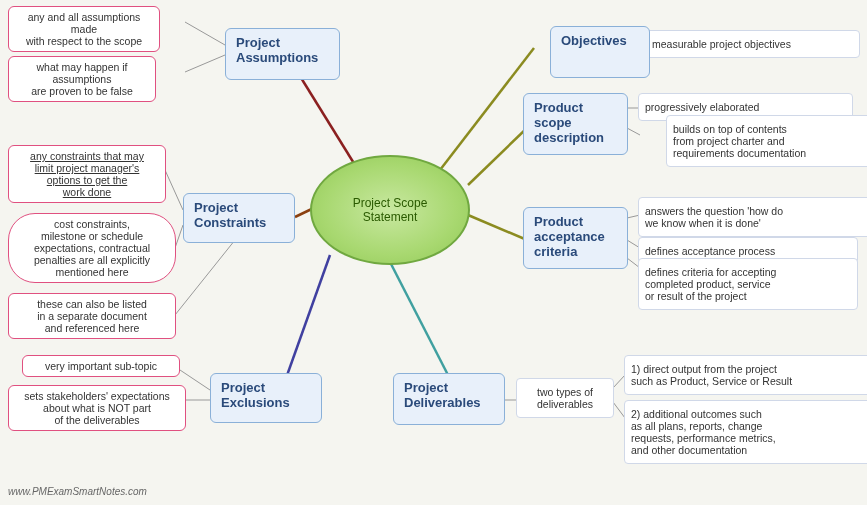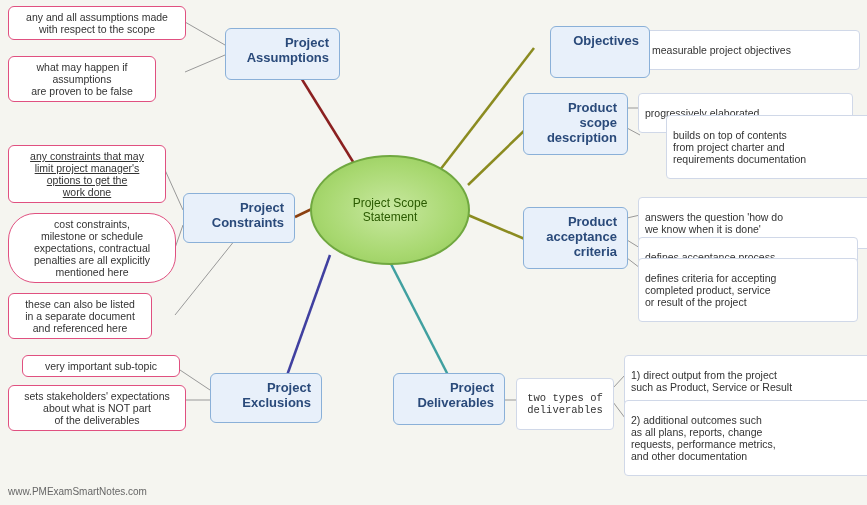--- a/index.html
+++ b/index.html
@@ -12,20 +12,21 @@
       position: relative;
       overflow: hidden;
     }
 
     .watermark {
       position: absolute;
       bottom: 8px;
       left: 8px;
       font-size: 10px;
       color: #666;
+      font-style: italic;
     }
 
     
     .center-node {
       position: absolute;
       left: 310px;
       top: 155px;
       width: 160px;
       height: 110px;
       background: radial-gradient(ellipse at center, #c8e8a0 0%, #a8d870 60%, #90c855 100%);
@@ -41,21 +42,21 @@
       z-index: 10;
     }
 
     
     .node-box {
       position: absolute;
       background: #e8f0fa;
       border: 1.5px solid #8ab0d8;
       border-radius: 6px;
       padding: 6px 10px;
-      text-align: right;
+      text-align: left;
       font-size: 13px;
       font-weight: bold;
       color: #2a4a7a;
       z-index: 5;
     }
 
     
     .text-bubble-left {
       position: absolute;
       background: #fff;
@@ -67,21 +68,21 @@
       text-align: center;
       z-index: 4;
     }
 
     
     .text-bubble-right {
       position: absolute;
       background: #fff;
       border: 1.5px solid #d0d8e8;
       border-radius: 4px;
-      padding: 13px 6px;
+      padding: 7px 6px;
       font-size: 10.5px;
       color: #333;
       text-align: left;
       z-index: 4;
     }
 
     
     .connectors {
       position: absolute;
       top: 0;
@@ -176,37 +177,37 @@
 scope
 description</span>
 </div>
 
 <div class="node-box" style="left:523px; top:207px; width:105px; height:62px;">
   <span style="white-space:pre-line;">Product
 acceptance
 criteria</span>
 </div>
 
-<div class="text-bubble-left" style="left:8px; top:6px; width:178px;">
+<div class="text-bubble-left" style="left:8px; top:6px; width:152px;">
   <span>any and all assumptions made<br>with respect to the scope</span>
 </div>
 
 <div class="text-bubble-left" style="left:8px; top:56px; width:148px;">
   <span>what may happen if assumptions<br>are proven to be false</span>
 </div>
 
 <div class="text-bubble-left" style="left:8px; top:145px; width:158px;text-decoration:underline;">
   <span>any constraints that may<br>limit project manager's<br>options to get the<br>work done</span>
 </div>
 
 <div class="text-bubble-left" style="left:8px; top:213px; width:168px;border-radius:27px;">
   <span>cost constraints,<br>milestone or schedule<br>expectations, contractual<br>penalties are all explicitly<br>mentioned here</span>
 </div>
 
-<div class="text-bubble-left" style="left:8px; top:293px; width:144px;">
+<div class="text-bubble-left" style="left:8px; top:293px; width:168px;">
   <span>these can also be listed<br>in a separate document<br>and referenced here</span>
 </div>
 
 <div class="text-bubble-left" style="left:22px; top:355px; width:158px;">
   <span>very important sub-topic</span>
 </div>
 
 <div class="text-bubble-left" style="left:8px; top:385px; width:178px;">
   <span>sets stakeholders' expectations<br>about what is NOT part<br>of the deliverables</span>
 </div>
@@ -228,21 +229,21 @@
 </div>
 
 <div class="text-bubble-right" style="left:638px; top:237px; width:220px;">
   <span>defines acceptance process</span>
 </div>
 
 <div class="text-bubble-right" style="left:638px; top:258px; width:220px;">
   <span>defines criteria for accepting<br>completed product, service<br>or result of the project</span>
 </div>
 
-<div class="text-bubble-right" style="left:516px; top:378px; width:98px; text-align:center;font-family:Liberation Mono, monospace;">
+<div class="text-bubble-right" style="left:516px; top:378px; width:98px; text-align:center;">
   <span>two types of<br>deliverables</span>
 </div>
 
 <div class="text-bubble-right" style="left:624px; top:355px; width:276px;">
   <span>1) direct output from the project<br>such as Product, Service or Result</span>
 </div>
 
 <div class="text-bubble-right" style="left:624px; top:400px; width:260px;">
   <span>2) additional outcomes such<br>as all plans, reports, change<br>requests, performance metrics,<br>and other documentation</span>
 </div>

